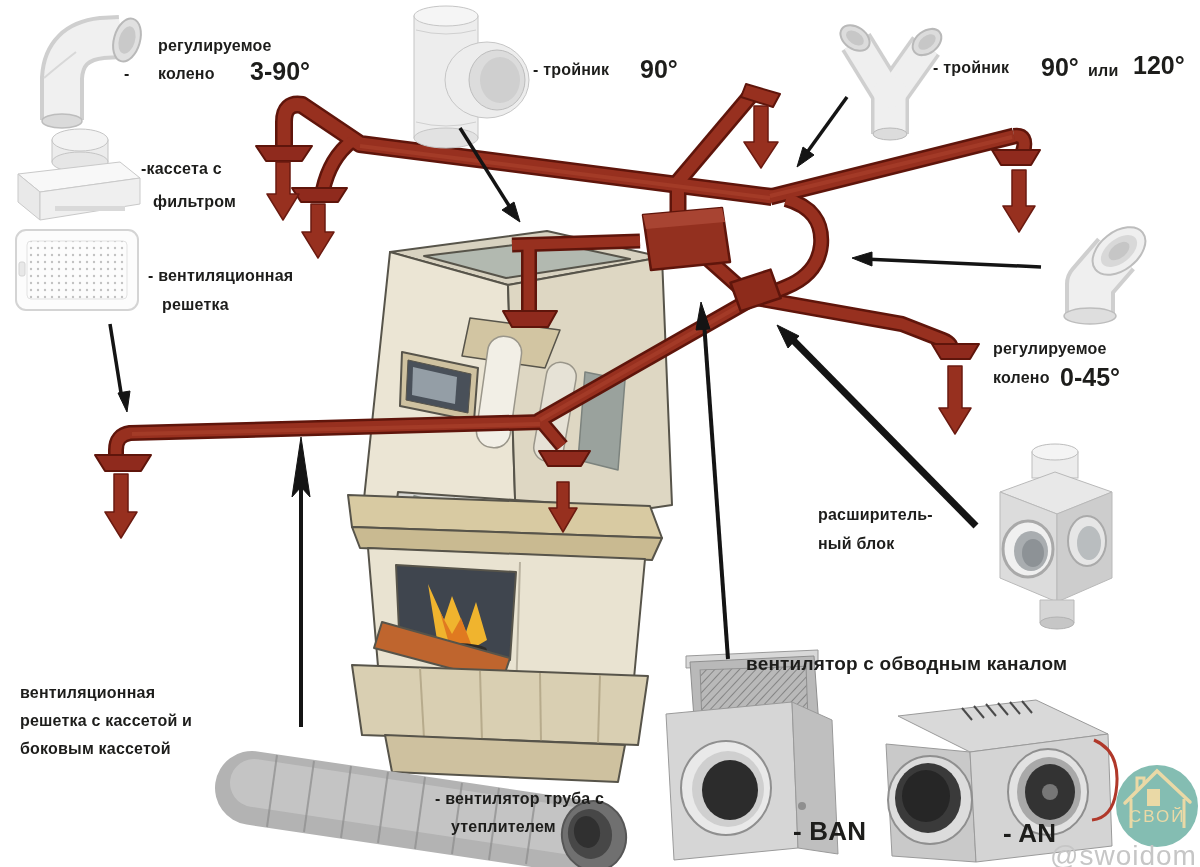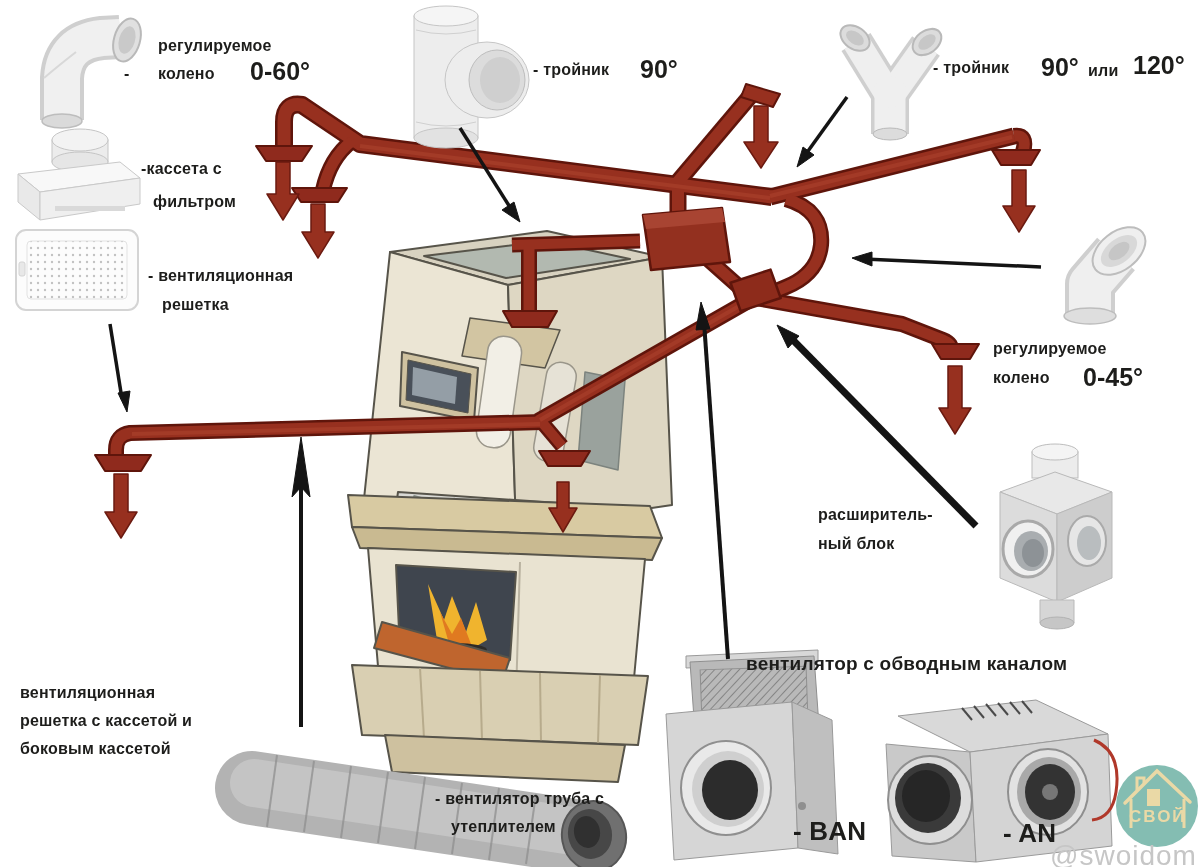--- a/index.html
+++ b/index.html
@@ -4,21 +4,21 @@
 <style>
   html,body{margin:0;padding:0;background:#fff;}
   .stage{position:relative;width:1200px;height:867px;background:#ffffff;overflow:hidden;
          font-family:"Liberation Sans",sans-serif;}
   .stage svg{position:absolute;left:0;top:0;}
   .lbl{position:absolute;font-weight:700;color:#1d1d1b;font-size:16px;line-height:1;
        white-space:nowrap;letter-spacing:.2px;}
   .deg{font-size:25px;letter-spacing:0;}
   .small{font-size:19px;}
   .big{font-size:26px;}
-  .logo-text{position:absolute;font-weight:700;font-size:17px;letter-spacing:2px;color:#ead9a6;}
+  .logo-text{position:absolute;font-weight:400;font-size:17px;letter-spacing:2px;color:#ead9a6;}
   .watermark{position:absolute;font-weight:400;font-size:28px;letter-spacing:1px;color:#c6c6c6;}
 </style>
 </head>
 <body>
 
 <div class="stage">
 
 <svg width="1200" height="867" viewBox="0 0 1200 867">
   <defs>
     <pattern id="dots" patternUnits="userSpaceOnUse" width="7" height="7">
@@ -290,39 +290,39 @@
     <path d="M 1137,790 L 1137,778 L 1144,778 L 1144,783" stroke="#ead9a6" stroke-width="3" fill="none"></path>
     <line x1="1131" y1="799" x2="1131" y2="828" stroke="#ead9a6" stroke-width="3"></line>
     <line x1="1184" y1="799" x2="1184" y2="828" stroke="#ead9a6" stroke-width="3"></line>
     <rect x="1147" y="789" width="13" height="17" fill="#ead9a6"></rect>
   </g>
 </svg>
 
 <span class="lbl" style="left:124px;top:66px">-</span>
 <span class="lbl" style="left:158px;top:38px">регулируемое</span>
 <span class="lbl" style="left:158px;top:66px">колено</span>
-<span class="lbl deg" style="left:250px;top:59px">0-60°</span>
+<span class="lbl deg" style="left:250px;top:59px">3-90°</span>
 
 <span class="lbl" style="left:141px;top:161px">-кассета с</span>
 <span class="lbl" style="left:153px;top:194px">фильтром</span>
 
 <span class="lbl" style="left:533px;top:62px">- тройник</span>
 <span class="lbl deg" style="left:640px;top:57px">90°</span>
 
 <span class="lbl" style="left:933px;top:60px">- тройник</span>
 <span class="lbl deg" style="left:1041px;top:55px">90°</span>
 <span class="lbl" style="left:1088px;top:63px">или</span>
 <span class="lbl deg" style="left:1133px;top:53px">120°</span>
 
 <span class="lbl" style="left:148px;top:268px">- вентиляционная</span>
 <span class="lbl" style="left:162px;top:297px">решетка</span>
 
 <span class="lbl" style="left:993px;top:341px">регулируемое</span>
 <span class="lbl" style="left:993px;top:370px">колено</span>
-<span class="lbl deg" style="left:1083px;top:365px">0-45°</span>
+<span class="lbl deg" style="left:1060px;top:365px">0-45°</span>
 
 <span class="lbl" style="left:818px;top:507px">расширитель-</span>
 <span class="lbl" style="left:818px;top:536px">ный блок</span>
 
 <span class="lbl small" style="left:746px;top:654px">вентилятор с обводным каналом</span>
 
 <span class="lbl" style="left:20px;top:685px">вентиляционная</span>
 <span class="lbl" style="left:20px;top:713px">решетка с кассетой и</span>
 <span class="lbl" style="left:20px;top:741px">боковым кассетой</span>
 

